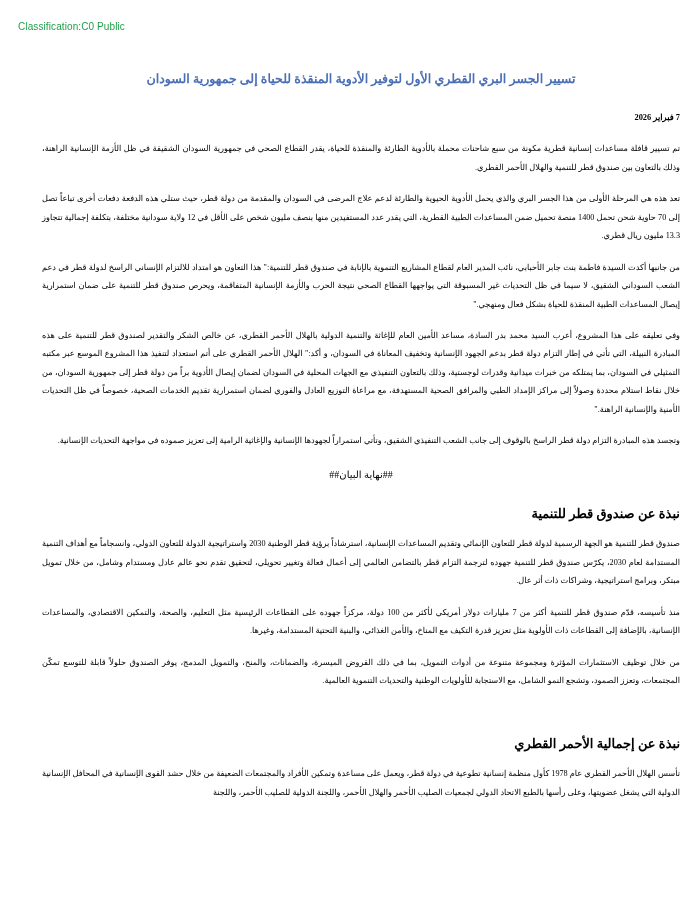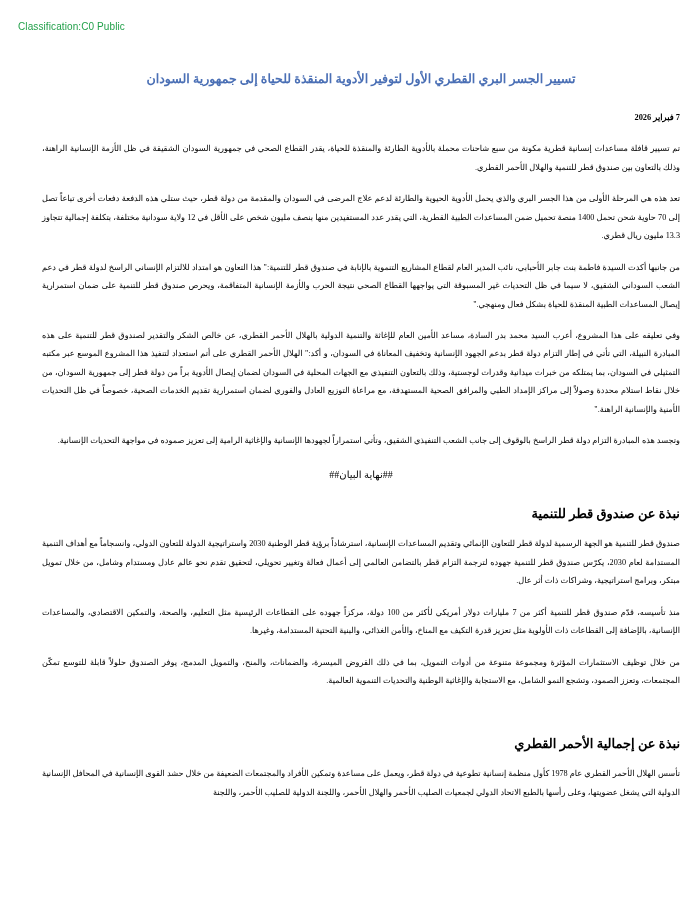--- a/index.html
+++ b/index.html
@@ -115,21 +115,21 @@
     <p class="para">من جانبها أكدت السيدة فاطمة بنت جابر الأحبابي، نائب المدير العام لقطاع المشاريع التنموية بالإنابة في صندوق قطر للتنمية:" هذا التعاون هو امتداد للالتزام الإنساني الراسخ لدولة قطر في دعم الشعب السوداني الشقيق، لا سيما في ظل التحديات غير المسبوقة التي يواجهها القطاع الصحي نتيجة الحرب والأزمة الإنسانية المتفاقمة، ويحرص صندوق قطر للتنمية على ضمان استمرارية إيصال المساعدات الطبية المنقذة للحياة بشكل فعال ومنهجي."</p>
     <p class="para">وفي تعليقه على هذا المشروع، أعرب السيد محمد بدر السادة، مساعد الأمين العام للإغاثة والتنمية الدولية بالهلال الأحمر القطري، عن خالص الشكر والتقدير لصندوق قطر للتنمية على هذه المبادرة النبيلة، التي تأتي في إطار التزام دولة قطر بدعم الجهود الإنسانية وتخفيف المعاناة في السودان، و أكد:" الهلال الأحمر القطري على أتم استعداد لتنفيذ هذا المشروع الموسع عبر مكتبه التمثيلي في السودان، بما يمتلكه من خبرات ميدانية وقدرات لوجستية، وذلك بالتعاون التنفيذي مع الجهات المحلية في السودان لضمان إيصال الأدوية براً من دولة قطر إلى جمهورية السودان، من خلال نقاط استلام محددة وصولاً إلى مراكز الإمداد الطبي والمرافق الصحية المستهدفة، مع مراعاة التوزيع العادل والفوري لضمان استمرارية تقديم الخدمات الصحية، خصوصاً في ظل التحديات الأمنية والإنسانية الراهنة."</p>
     <p class="para">وتجسد هذه المبادرة التزام دولة قطر الراسخ بالوقوف إلى جانب الشعب التنفيذي الشقيق، وتأتي استمراراً لجهودها الإنسانية والإغاثية الرامية إلى تعزيز صموده في مواجهة التحديات الإنسانية.</p>
 
     <div class="end-marker">##نهاية البيان##</div>
 
     <h2 class="section-heading">نبذة عن صندوق قطر للتنمية</h2>
 
     <p class="para">صندوق قطر للتنمية هو الجهة الرسمية لدولة قطر للتعاون الإنمائي وتقديم المساعدات الإنسانية، استرشاداً برؤية قطر الوطنية 2030 واستراتيجية الدولة للتعاون الدولي، وانسجاماً مع أهداف التنمية المستدامة لعام 2030، يكرّس صندوق قطر للتنمية جهوده لترجمة التزام قطر بالتضامن العالمي إلى أعمال فعالة وتغيير تحويلي، لتحقيق تقدم نحو عالم عادل ومستدام وشامل، من خلال تمويل مبتكر، وبرامج استراتيجية، وشراكات ذات أثر عال.</p>
     <p class="para">منذ تأسيسه، قدّم صندوق قطر للتنمية أكثر من 7 مليارات دولار أمريكي لأكثر من 100 دولة، مركزاً جهوده على القطاعات الرئيسية مثل التعليم، والصحة، والتمكين الاقتصادي، والمساعدات الإنسانية، بالإضافة إلى القطاعات ذات الأولوية مثل تعزيز قدرة التكيف مع المناخ، والأمن الغذائي، والبنية التحتية المستدامة، وغيرها.</p>
-    <p class="para">من خلال توظيف الاستثمارات المؤثرة ومجموعة متنوعة من أدوات التمويل، بما في ذلك القروض الميسرة، والضمانات، والمنح، والتمويل المدمج، يوفر الصندوق حلولاً قابلة للتوسع تمكّن المجتمعات، وتعزز الصمود، وتشجع النمو الشامل، مع الاستجابة والإغاثية الوطنية والتحديات التنموية العالمية.</p>
+    <p class="para">من خلال توظيف الاستثمارات المؤثرة ومجموعة متنوعة من أدوات التمويل، بما في ذلك القروض الميسرة، والضمانات، والمنح، والتمويل المدمج، يوفر الصندوق حلولاً قابلة للتوسع تمكّن المجتمعات، وتعزز الصمود، وتشجع النمو الشامل، مع الاستجابة للأولويات الوطنية والتحديات التنموية العالمية.</p>
 
     <div class="spacer-md"></div>
 
     <h2 class="section-heading">نبذة عن إجمالية الأحمر القطري</h2>
 
     <p class="para">تأسس الهلال الأحمر القطري عام 1978 كأول منظمة إنسانية تطوعية في دولة قطر، ويعمل على مساعدة وتمكين الأفراد والمجتمعات الضعيفة من خلال حشد القوى الإنسانية في المحافل الإنسانية الدولية التي يشغل عضويتها، وعلى رأسها بالطبع الاتحاد الدولي لجمعيات الصليب الأحمر والهلال الأحمر، واللجنة الدولية للصليب الأحمر، واللجنة</p>
 
   </div>
 </div>
 

